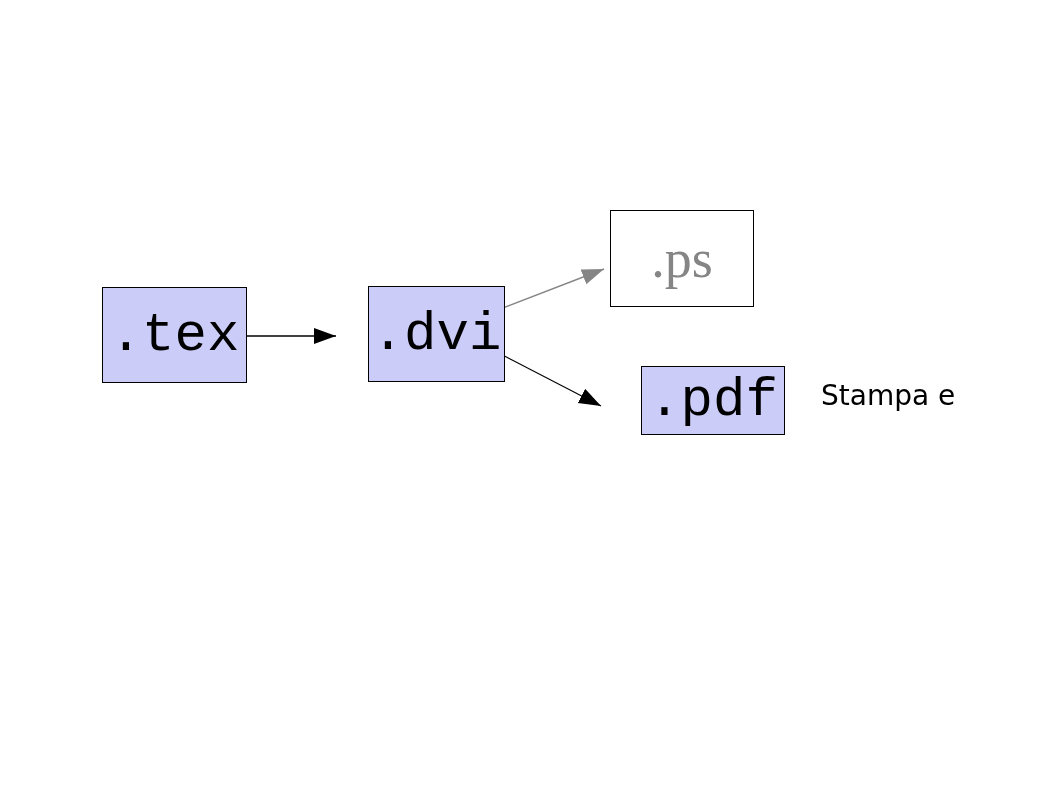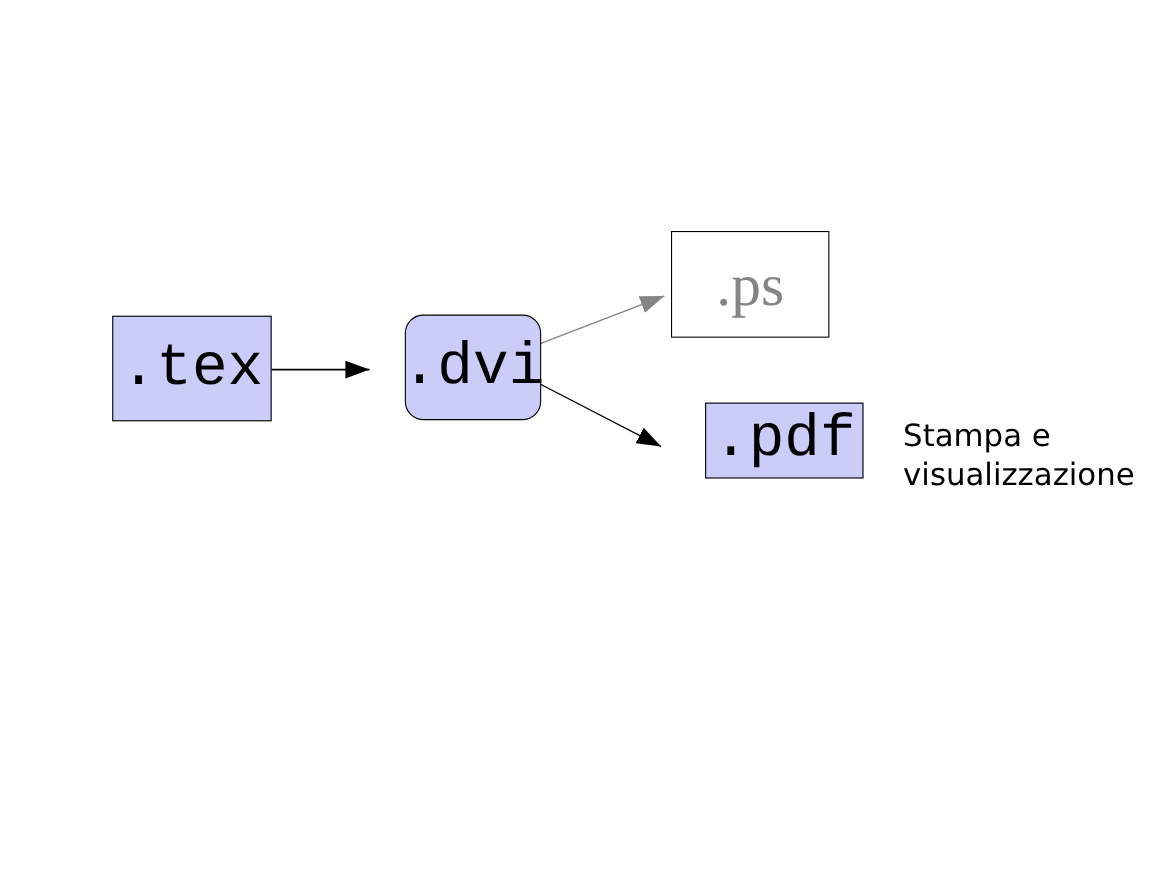--- a/index.html
+++ b/index.html
@@ -36,21 +36,21 @@
     align-items:center;
     justify-content:center;
     font-family:"Liberation Mono","DejaVu Sans Mono",monospace;
     font-size:54px;
     color:var(--black);
     white-space:nowrap;
   }
   .node.filled{background:var(--box-fill);margin-left:30px;}
   .node.ghost{background:#ffffff;color:var(--gray);}
   #node-tex{left:72px;top:287px;width:145px;height:96px;}
-  #node-dvi{left:338px;top:286px;width:124px;height:96px;border-radius:17px;}
+  #node-dvi{left:338px;top:286px;width:137px;height:96px;}
   #node-ps{left:610px;top:210px;width:144px;height:97px;font-family:Liberation Serif, serif;}
   #node-pdf{left:611px;top:366px;width:144px;height:69px;}
   .annotation{
     position:absolute;
     font-family:"DejaVu Sans","Liberation Sans",sans-serif;
     font-size:28px;
     line-height:36px;
     color:var(--black);
     white-space:nowrap;
   }
@@ -88,16 +88,15 @@
     <span>.ps</span>
   </div>
 
   <div class="node filled" id="node-pdf">
     <span>.pdf</span>
   </div>
 
 
   <div class="annotation" id="ann-pdf">
     <div>Stampa e</div>
-    <div>visualizzazione</div>
   </div>
 
 </div>
 
 </body></html>

